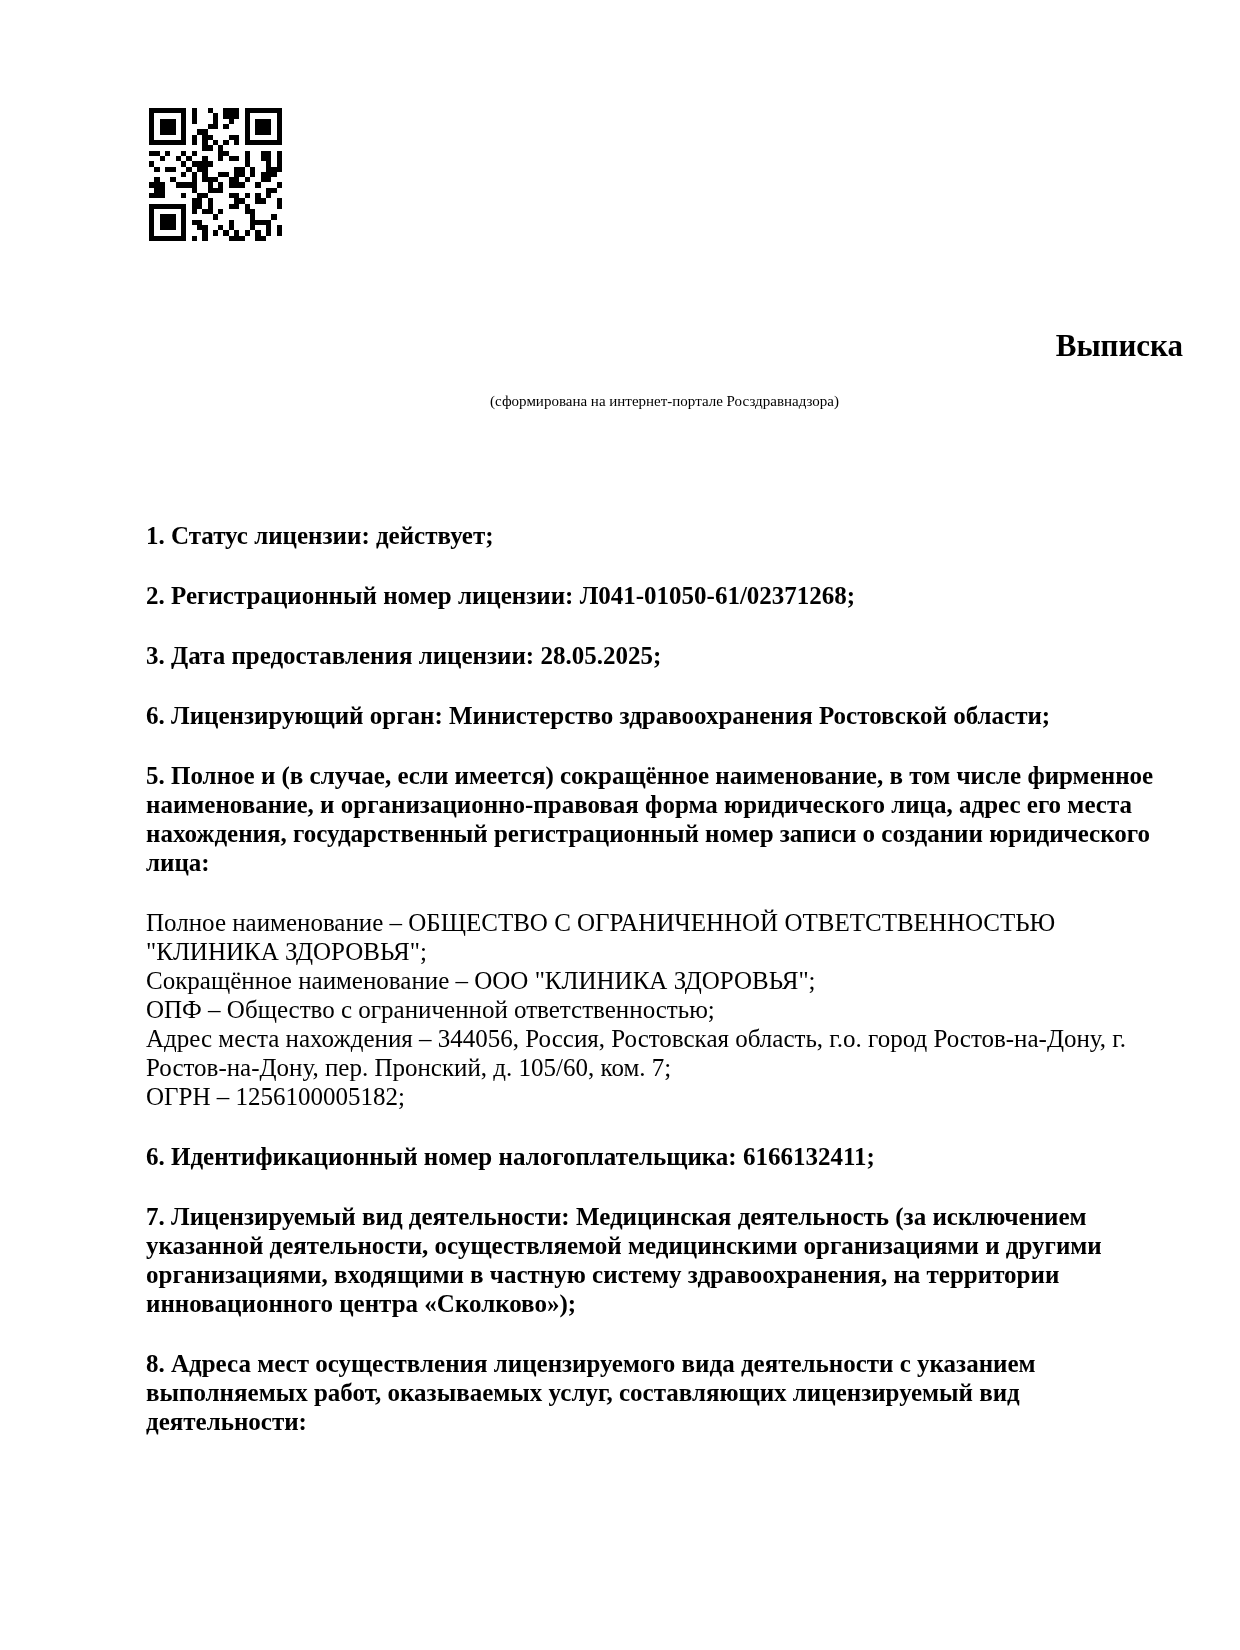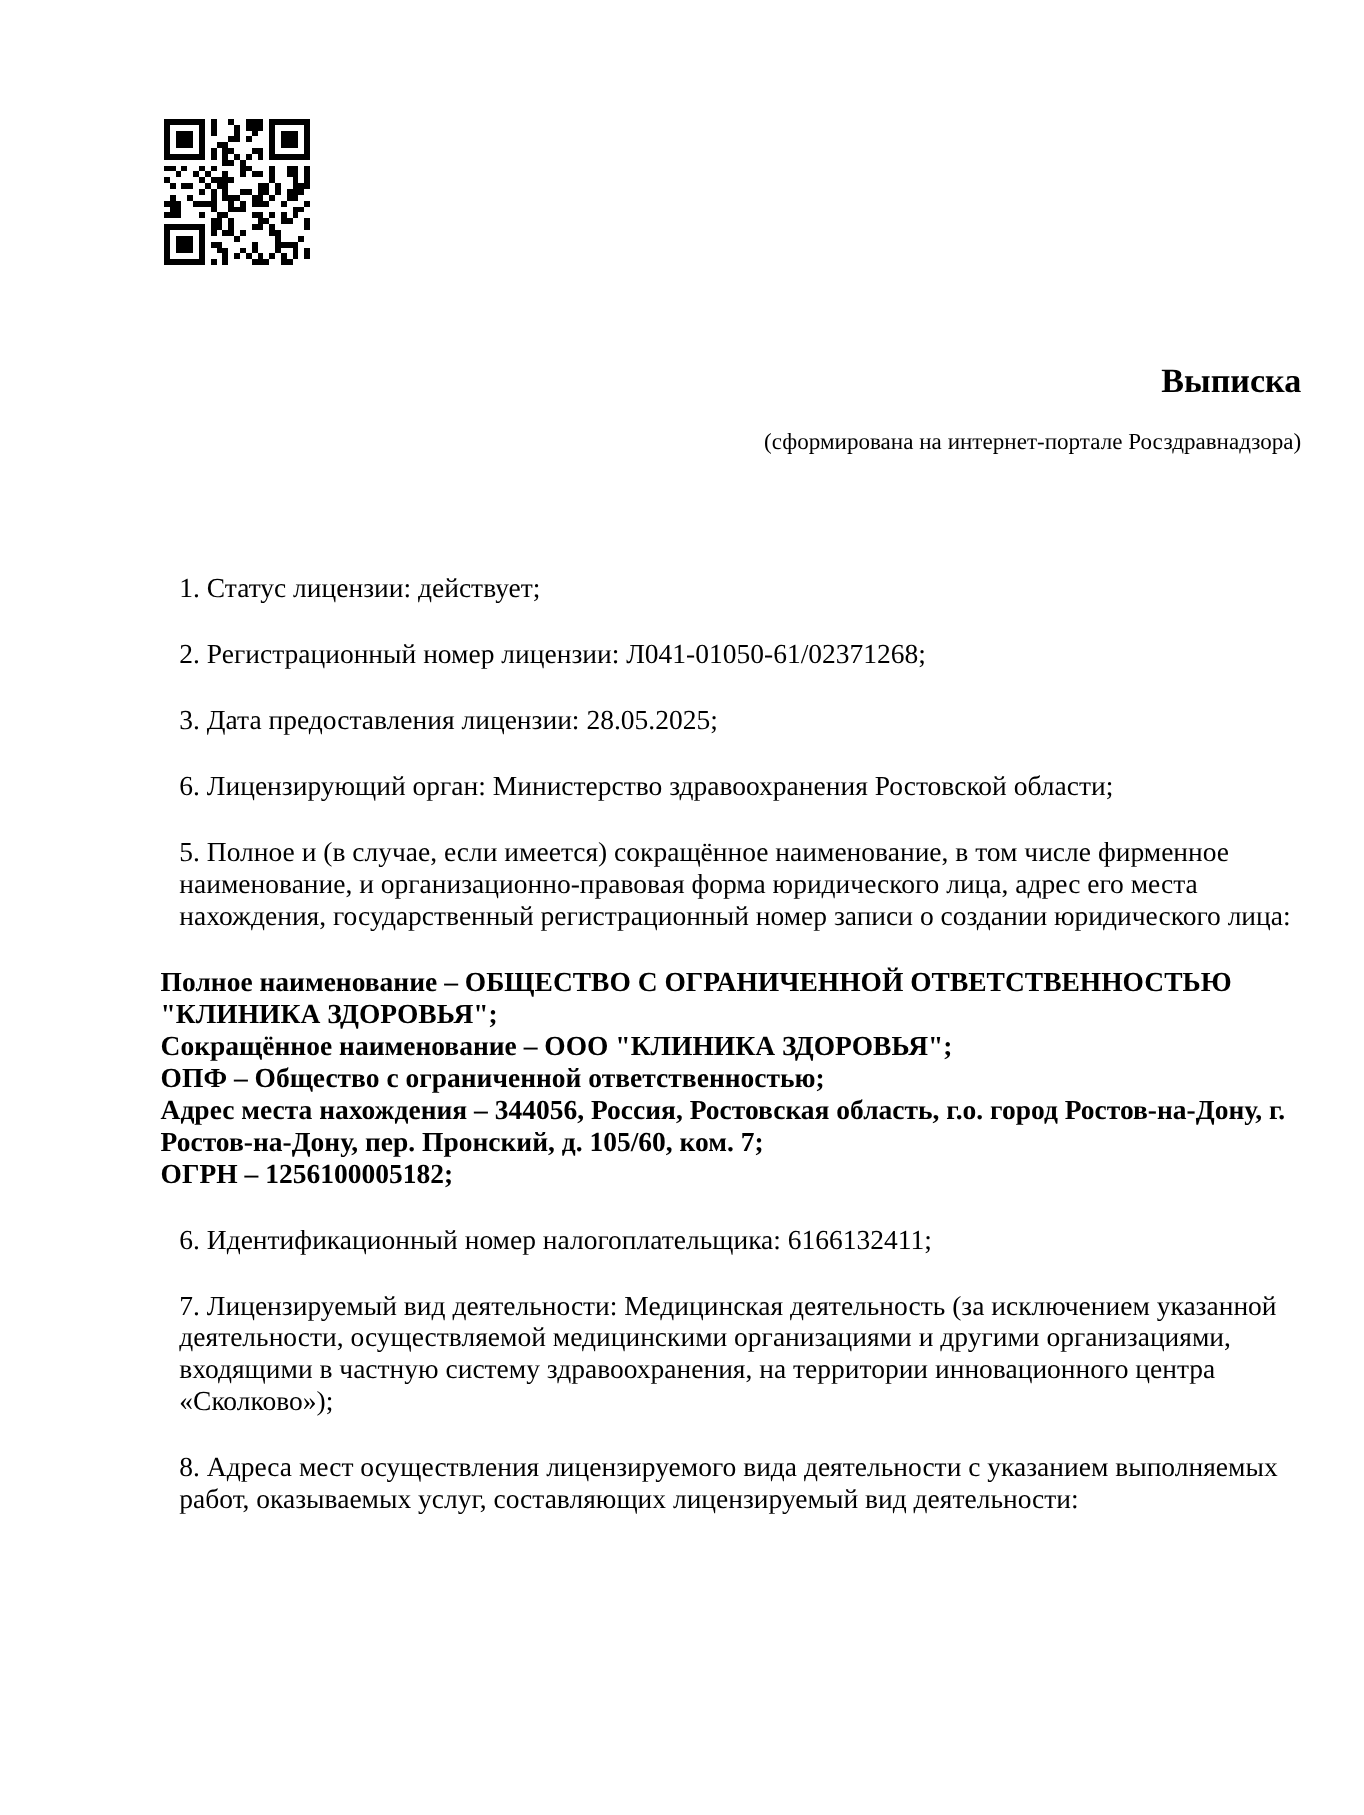--- a/index.html
+++ b/index.html
@@ -33,41 +33,41 @@
     top: 326px;
     width: 1037px;
   }
   .title {
     text-align: right;
     font-weight: bold;
     font-size: 31px;
     line-height: 39px;
   }
   .subtitle {
-    text-align: right;
-    font-size: 21px;
+    text-align: center;
+    font-size: 15px;
     line-height: 25px;
     margin-top: 24px;
   }
   .doc-body {
     position: absolute;
     left: 146px;
     top: 521px;
     width: 1037px;
     font-size: 25px;
     line-height: 29px;
     text-align: left;
   }
   .doc-body p {
-    margin: 0 0 31px 17px;
+    margin: 0 0 31px 0;
     padding: 0;
+    font-weight: bold;
   }
   .name-block {
     margin: 0 0 31px 0;
-    font-weight: bold;
   }
   .name-block div {
     margin: 0;
   }
 </style>
 </head>
 <body>
 
 <div class="qr">
   <svg id="qr-svg" viewBox="0 0 25 25" shape-rendering="crispEdges" fill="#000000">

